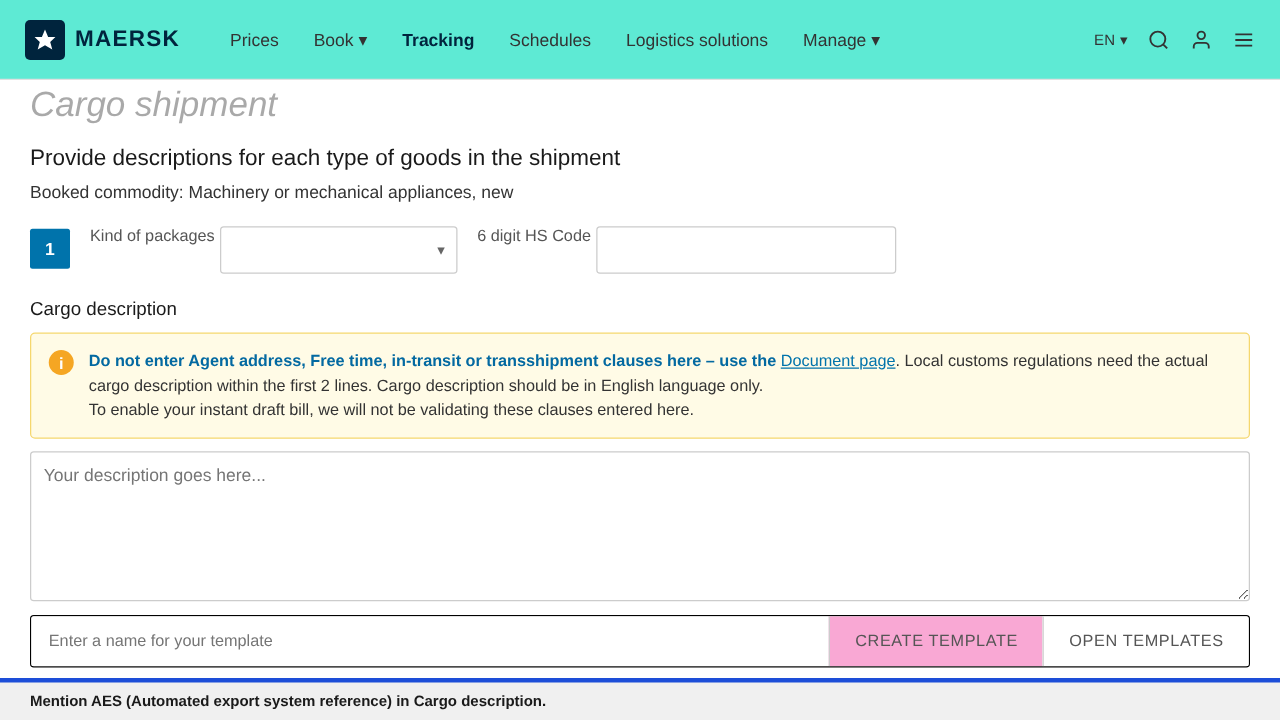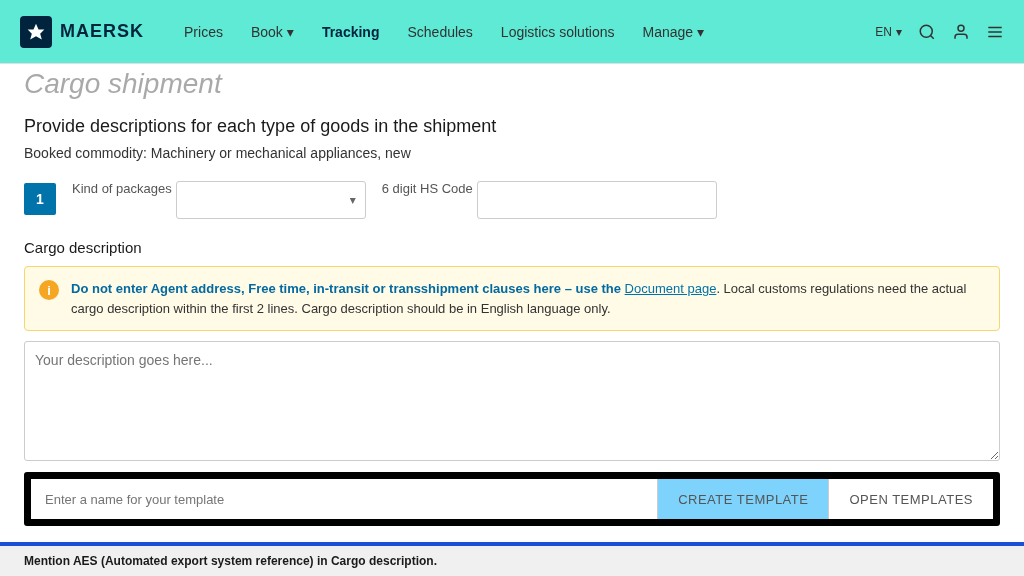--- a/index.html
+++ b/index.html
@@ -224,40 +224,40 @@
       color: #999;
       resize: vertical;
       font-family: inherit;
     }
 
     
     .template-bar {
       display: flex;
       gap: 0;
       margin-top: 8px;
-      border: 7px solid #000000;
+      border: 1px solid #000000;
       border-radius: 3px;
       overflow: hidden;
     }
     .template-input {
       flex: 1;
       height: 40px;
       border: none;
       padding: 0 14px;
       font-size: 13px;
       color: #999;
       outline: none;
       font-family: inherit;
     }
     .template-btn {
       height: 40px;
       padding: 0 20px;
       border: none;
       border-left: 1px solid #ccc;
-      background: #7dd3fc;
+      background: #f9a8d4;
       color: #555;
       font-size: 13px;
       font-weight: 500;
       cursor: pointer;
       white-space: nowrap;
       letter-spacing: 0.5px;
     }
     .template-btn.open-templates {
       background: #fff;
       border-left: 1px solid #ccc;
@@ -362,20 +362,21 @@
   </div>
 
   
   <div class="cargo-description-label">Cargo description</div>
 
   
   <div class="warning-box">
     <div class="warning-icon">i</div>
     <div class="warning-text">
       <span class="bold-red">Do not enter Agent address, Free time, in-transit or transshipment clauses here – use the </span><a>Document page</a><span>. Local customs regulations need the actual cargo description within the first 2 lines. Cargo description should be in English language only.</span><br>
+      <span>To enable your instant draft bill, we will not be validating these clauses entered here.</span>
     </div>
   </div>
 
   
   <textarea class="cargo-textarea" placeholder="Your description goes here..." style=""></textarea>
 
   
   <div class="template-bar">
     <input type="text" class="template-input" placeholder="Enter a name for your template" style="">
     <button class="template-btn">CREATE TEMPLATE</button>

